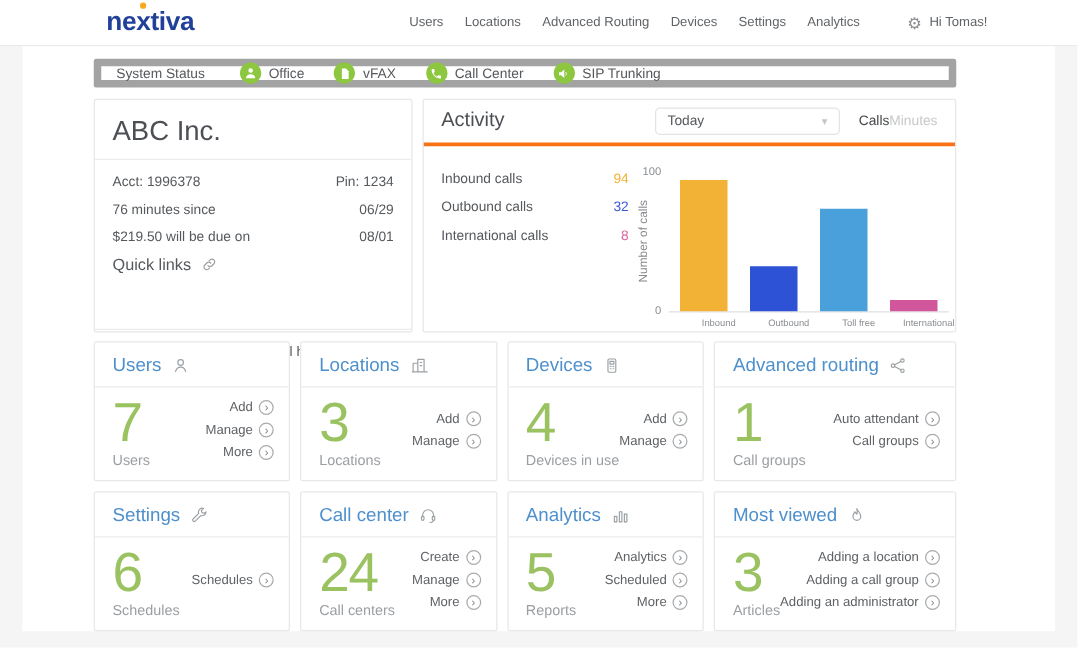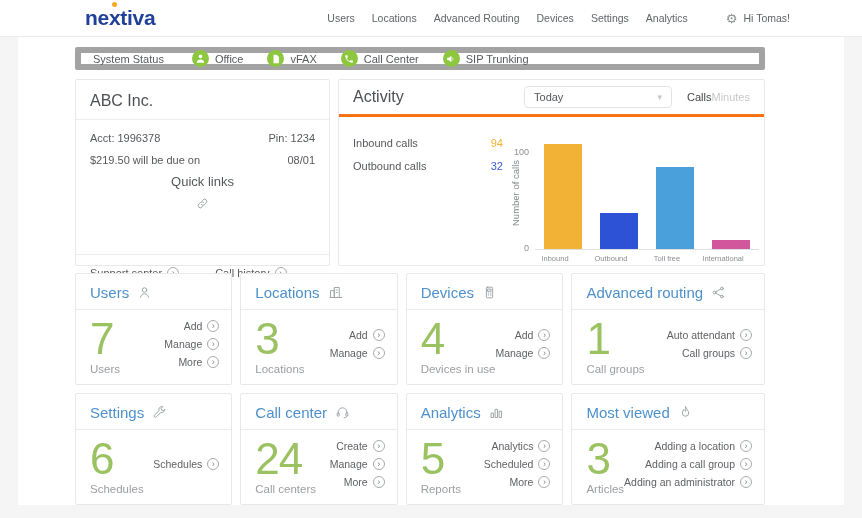--- a/index.html
+++ b/index.html
@@ -43,25 +43,25 @@
 
   
   .card{background:#fff;border:1px solid #e8e8ea;border-radius:2px;box-sizing:border-box;}
   .toprow{display:flex;gap:8px;margin-bottom:7px;}
   .circ{width:12px;height:12px;min-width:12px;border:1px solid #a8abae;border-radius:50%;
         display:inline-flex;align-items:center;justify-content:center;
         font-size:9px;line-height:1;color:#7d8083;box-sizing:border-box;}
 
   
   .acct-card{width:255px;height:187px;display:flex;flex-direction:column;}
-  .acct-title{font-size:16px;color:#4c4f54;padding:12px 14px 9px;border-bottom:1px solid #ececee;}
+  .acct-title{font-size:22px;color:#4c4f54;padding:12px 14px 9px;border-bottom:1px solid #ececee;}
   .acct-rows{padding:7px 14px 0;font-size:11px;flex:1;}
   .acct-row{display:flex;justify-content:space-between;line-height:22px;}
   .quick{display:flex;align-items:center;gap:8px;font-size:13px;color:#55585c;
-         margin-top:3px;cursor:pointer;flex-direction:column;}
+         margin-top:3px;cursor:pointer;}
   .acct-foot{border-top:1px solid #ececee;display:flex;gap:36px;padding:12px 14px 0;
              font-size:11px;height:38px;box-sizing:content-box;margin-top:44px;}
   .linkrow{display:flex;align-items:center;gap:5px;cursor:pointer;white-space:nowrap;}
 
   
   .act-card{flex:1;height:187px;display:flex;flex-direction:column;}
   .act-head{display:flex;align-items:center;padding:0 14px;height:37px;
             border-bottom:3px solid #f97316;box-sizing:border-box;}
   .act-title{font-size:16px;color:#4c4f54;}
   .dropdown{margin-left:auto;width:148px;height:22px;border:1px solid #e3e3e5;border-radius:4px;
@@ -72,28 +72,28 @@
   .tog-on{color:#44474a;cursor:pointer;}
   .tog-off{color:#c6c8ca;cursor:pointer;}
   .act-body{display:flex;flex:1;}
   .stats{width:150px;padding:14px 0 0 14px;}
   .stat{display:flex;justify-content:space-between;align-items:center;height:23px;font-size:11px;}
   .stat-label{color:#55585c;}
   .chartwrap{position:relative;flex:1;}
   .ylab{position:absolute;left:12px;top:76px;transform:translate(-50%,-50%) rotate(-90deg);
         white-space:nowrap;font-size:9.5px;color:#85888c;}
   .tick{position:absolute;left:0;width:26px;text-align:right;font-size:9px;color:#8b8e92;}
-  .t100{top:30px;}
+  .t100{top:15px;}
   .t0{top:126px;}
   .plot{position:absolute;left:32px;top:20px;width:224px;height:112px;
         border-bottom:1px solid #dfe0e2;display:flex;align-items:flex-end;
         justify-content:space-around;}
   .slot{width:56px;display:flex;justify-content:center;align-items:flex-end;height:100%;}
   .bar{width:38px;}
-  .xlabels{position:absolute;left:24px;top:137px;width:224px;display:flex;}
+  .xlabels{position:absolute;left:44px;top:137px;width:224px;display:flex;}
   .xlab{width:56px;text-align:center;font-size:7.5px;color:#8b8e92;}
 
   
   .grid{display:grid;grid-template-columns:repeat(4,1fr);gap:8px;}
   .mini{height:112px;display:flex;flex-direction:column;}
   .mini-head{display:flex;align-items:center;gap:8px;padding:10px 14px 8px;
              border-bottom:1px solid #ececee;}
   .mini-title{font-size:15px;color:#4e90cc;cursor:pointer;white-space:nowrap;}
   .mini-icon svg{display:block;}
   .mini-body{flex:1;display:flex;justify-content:space-between;
@@ -172,20 +172,24 @@
       <div class="toprow">
 
         <div class="card acct-card">
           <div class="acct-title">ABC Inc.</div>
           <div class="acct-rows">
             <div class="acct-row">
               <span>Acct: 1996378</span>
               <span>Pin: 1234</span>
             </div>
             <div class="acct-row">
+              <span>76 minutes since</span>
+              <span>06/29</span>
+            </div>
+            <div class="acct-row">
               <span>$219.50 will be due on</span>
               <span>08/01</span>
             </div>
             <div class="quick">
               <span>Quick links</span>
               <svg viewBox="0 0 24 24" width="13" height="13">
                   <path d="M10 14a4 4 0 0 0 5.7 0l3-3a4 4 0 1 0-5.7-5.7l-1.2 1.2M14 10a4 4 0 0 0-5.7 0l-3 3a4 4 0 1 0 5.7 5.7l1.2-1.2" fill="none" stroke="#9aa0a4" stroke-width="1.8" stroke-linecap="round"></path>
                 </svg>
             </div>
           </div>
@@ -215,20 +219,24 @@
           </div>
           <div class="act-body">
             <div class="stats" id="stats-list">
                 <div class="stat">
                   <span class="stat-label">Inbound calls</span>
                   <span class="stat-val" style="color:#f2b236">94</span>
                 </div>
                 <div class="stat">
                   <span class="stat-label">Outbound calls</span>
                   <span class="stat-val" style="color:#3c5bd2">32</span>
+                </div>
+                <div class="stat">
+                  <span class="stat-label">International calls</span>
+                  <span class="stat-val" style="color:#e0689e">8</span>
                 </div>
               </div>
             <div class="chartwrap">
               <span class="ylab">Number of calls</span>
               <span class="tick t100">100</span>
               <span class="tick t0">0</span>
               <div class="plot" id="plot">
                   <div class="slot">
                     <div class="bar" style="height:105px;background:#f2b236"></div>
                   </div>

